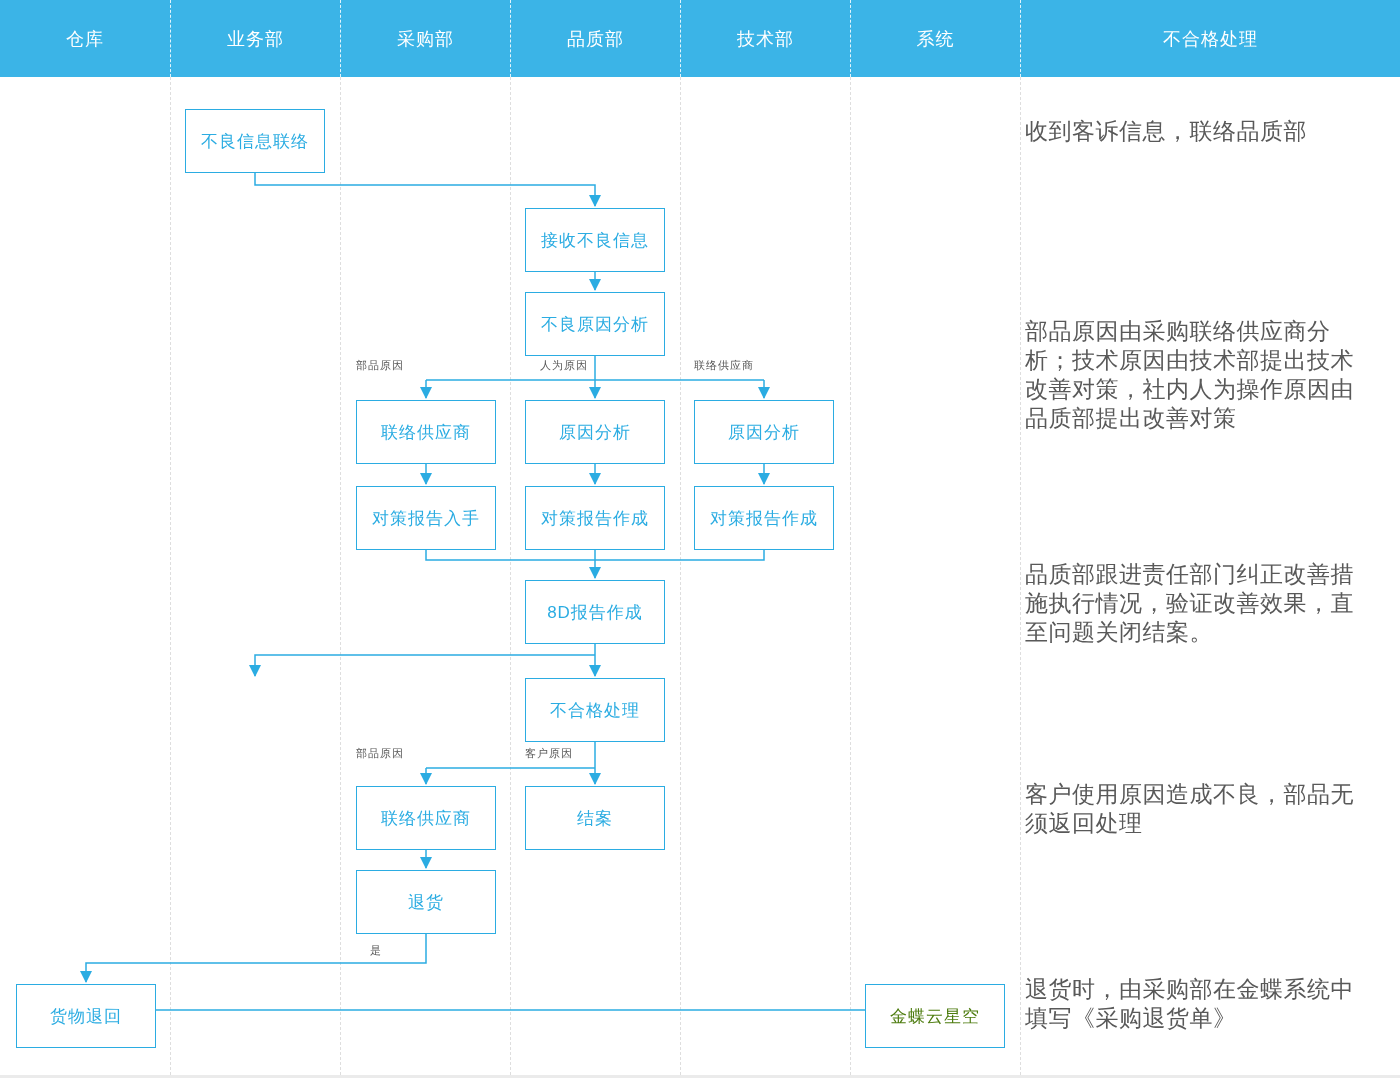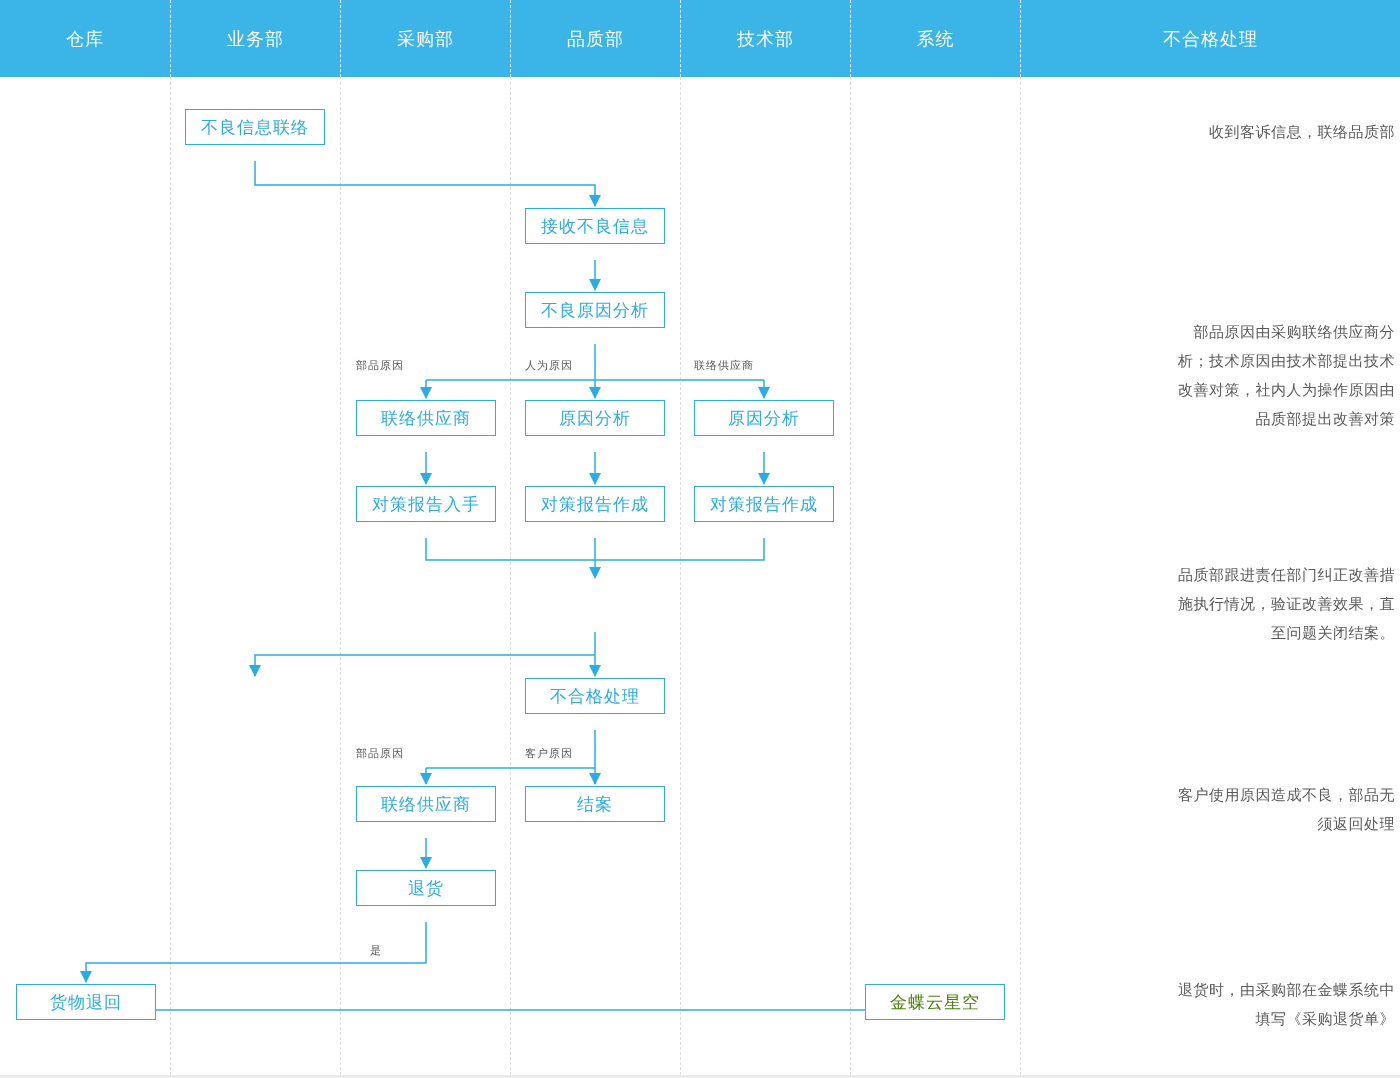--- a/index.html
+++ b/index.html
@@ -13,31 +13,31 @@
   .lane-cell + .lane-cell { border-left:1px dashed rgba(255,255,255,0.85); }
   .w170 { width:170px; } .wlast { flex:1; }
 
   
   .lane-divider { position:absolute; top:77px; bottom:3px; width:0; border-left:1px dashed #dedede; z-index:1; }
 
   
   .connectors { position:absolute; left:0; top:0; z-index:2; }
 
   
-  .node { position:absolute; width:140px; height:36px; background:#ffffff; border:1.5px solid #2bace2;
+  .node { position:absolute; width:140px; height:64px; background:#ffffff; border:1.5px solid #2bace2;
           color:#2bace2; font-size:17px; letter-spacing:1px; display:flex; align-items:center; justify-content:center;
           z-index:3; white-space:nowrap; }
   .node.light { color:#4d7c0f; }
 
   
   .edge-label { position:absolute; width:140px; text-align:left; color:#575757; font-size:11px; letter-spacing:1px; z-index:4; }
   .edge-label.narrow { width:60px; }
 
   
-  .note { position:absolute; left:1025px; width:370px; text-align:right; color:#595959; font-size:15px;
+  .note { position:absolute; left:1025px; width:370px; text-align:left; color:#595959; font-size:23px;
           line-height:29px; white-space:pre-line; letter-spacing:0.5px; z-index:3; }
 
   .bottom-strip { position:absolute; left:0; bottom:0; width:1400px; height:3px; background:#ebebeb; z-index:6; }
 </style>
 </head>
 <body>
 
 <div class="stage">
 
   <div class="lane-header">
@@ -90,29 +90,30 @@
 
   <div class="node" style="left:185px;top:109px">不良信息联络</div>
   <div class="node" style="left:525px;top:208px">接收不良信息</div>
   <div class="node" style="left:525px;top:292px">不良原因分析</div>
   <div class="node" style="left:356px;top:400px">联络供应商</div>
   <div class="node" style="left:525px;top:400px">原因分析</div>
   <div class="node" style="left:694px;top:400px">原因分析</div>
   <div class="node" style="left:356px;top:486px">对策报告入手</div>
   <div class="node" style="left:525px;top:486px">对策报告作成</div>
   <div class="node" style="left:694px;top:486px">对策报告作成</div>
+  <div class="node" style="left:525px;top:580px">8D报告作成</div>
   <div class="node" style="left:525px;top:678px">不合格处理</div>
   <div class="node" style="left:356px;top:786px">联络供应商</div>
   <div class="node" style="left:525px;top:786px">结案</div>
   <div class="node" style="left:356px;top:870px">退货</div>
   <div class="node" style="left:16px;top:984px">货物退回</div>
   <div class="node light" style="left:865px;top:984px">金蝶云星空</div>
 
   <div class="edge-label" style="left:356px;top:358px">部品原因</div>
-  <div class="edge-label" style="left:525px;top:358px">人为原因</div>
+  <div class="edge-label" style="left:540px;top:358px">人为原因</div>
   <div class="edge-label" style="left:694px;top:358px">联络供应商</div>
   <div class="edge-label" style="left:356px;top:746px">部品原因</div>
   <div class="edge-label" style="left:525px;top:746px">客户原因</div>
   <div class="edge-label narrow" style="left:370px;top:943px">是</div>
 
   <div class="note" style="top:117px">收到客诉信息，联络品质部</div>
   <div class="note" style="top:317px">部品原因由采购联络供应商分
 析；技术原因由技术部提出技术
 改善对策，社内人为操作原因由
 品质部提出改善对策</div>

